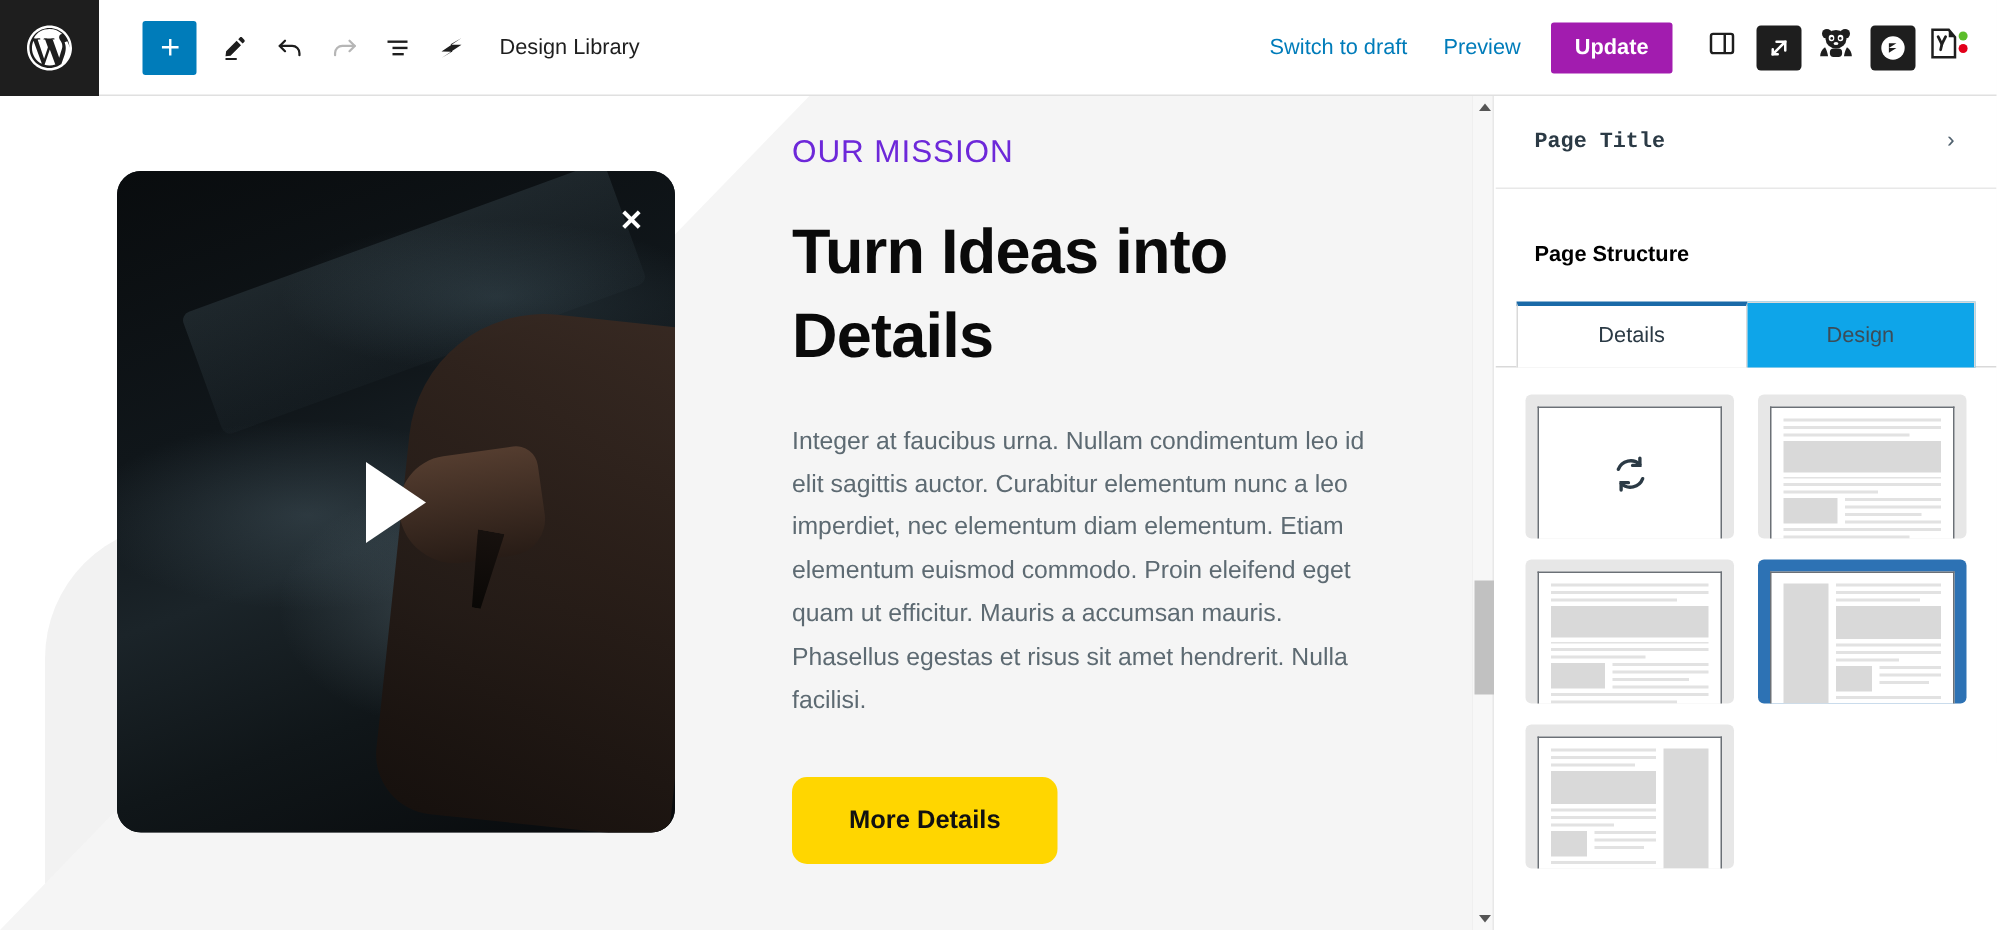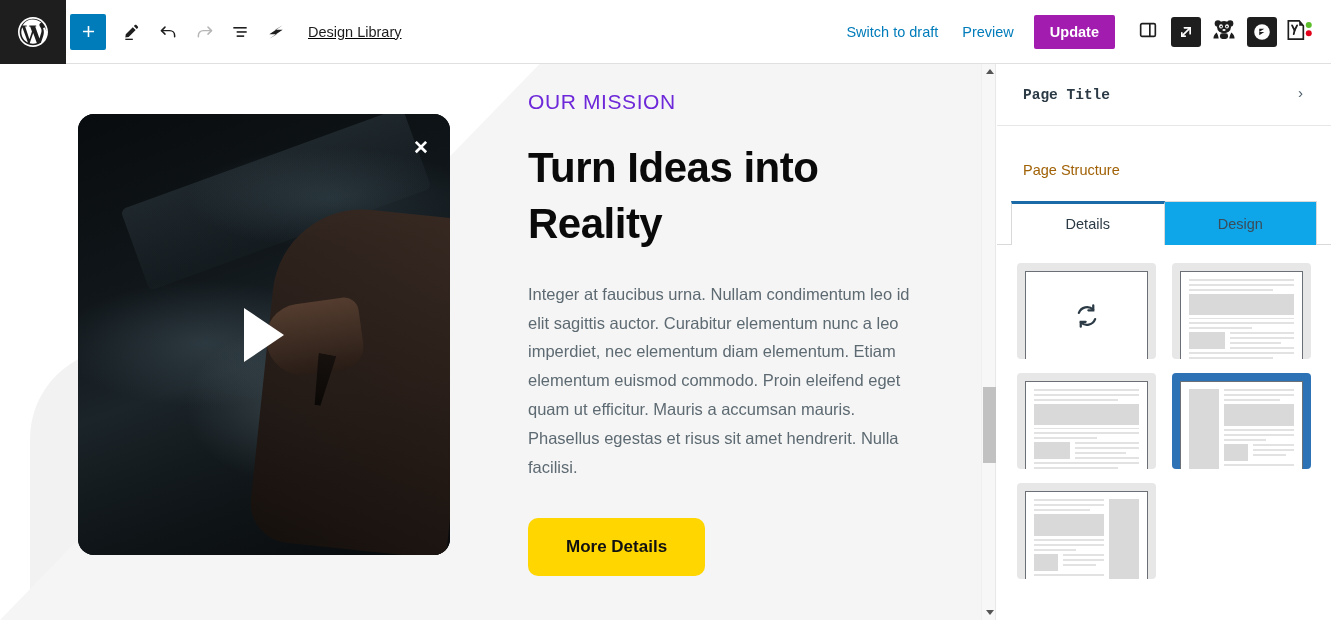--- a/index.html
+++ b/index.html
@@ -21,21 +21,21 @@
   .wp-logo-box {
     width: 66px; height: 64px;
     background: #1e1e1e;
     display: flex; align-items: center; justify-content: center;
     flex: 0 0 auto;
   }
   .wp-logo-box svg { display: block; }
 
   .tb-left {
     display: flex; align-items: center;
-    gap: 0px; padding-left: 4px; text-decoration: underline;
+    gap: 0px; padding-left: 29px;
   }
   .tb-btn {
     width: 36px; height: 36px;
     display: flex; align-items: center; justify-content: center;
     border-radius: 2px;
     cursor: pointer;
     flex: 0 0 auto;
   }
   .tb-btn.add {
     background: #007cba;
@@ -284,22 +284,22 @@
   }
   .chev {
     margin-left: auto;
     color: #50616e;
     font-size: 15px;
     line-height: 1;
   }
   .section-title {
     padding: 36px 26px 0 26px;
     font-size: 14.5px;
-    font-weight: 400;
-    color: #a16207;
+    font-weight: 700;
+    color: #000000;
   }
   .tabs {
     margin-top: 22px;
     display: flex;
     padding: 0 14px;
     border-bottom: 1px solid #d9d9d9;
   }
   .tab {
     flex: 1 1 0;
     text-align: center;
@@ -509,21 +509,21 @@
       <div class="hand"></div>
       <div class="thumb-shape"></div>
       <div class="stylus"></div>
     </div>
     <div class="play-icon"></div>
     <div class="close-x">✕</div>
   </div>
 
   <div class="content-col">
     <div class="eyebrow">OUR MISSION</div>
-    <div class="big-heading">Turn Ideas into Reality</div>
+    <div class="big-heading">Turn Ideas into Details</div>
     <div class="body-copy">Integer at faucibus urna. Nullam condimentum leo id elit sagittis auctor. Curabitur elementum nunc a leo imperdiet, nec elementum diam elementum. Etiam elementum euismod commodo. Proin eleifend eget quam ut efficitur. Mauris a accumsan mauris. Phasellus egestas et risus sit amet hendrerit. Nulla facilisi.</div>
     <div class="cta-btn">More Details</div>
   </div>
 </div>
 
 <div class="scrollbar">
   <div class="sb-arrow up">
       <i></i>
     </div>
   <div class="sb-thumb"></div>

